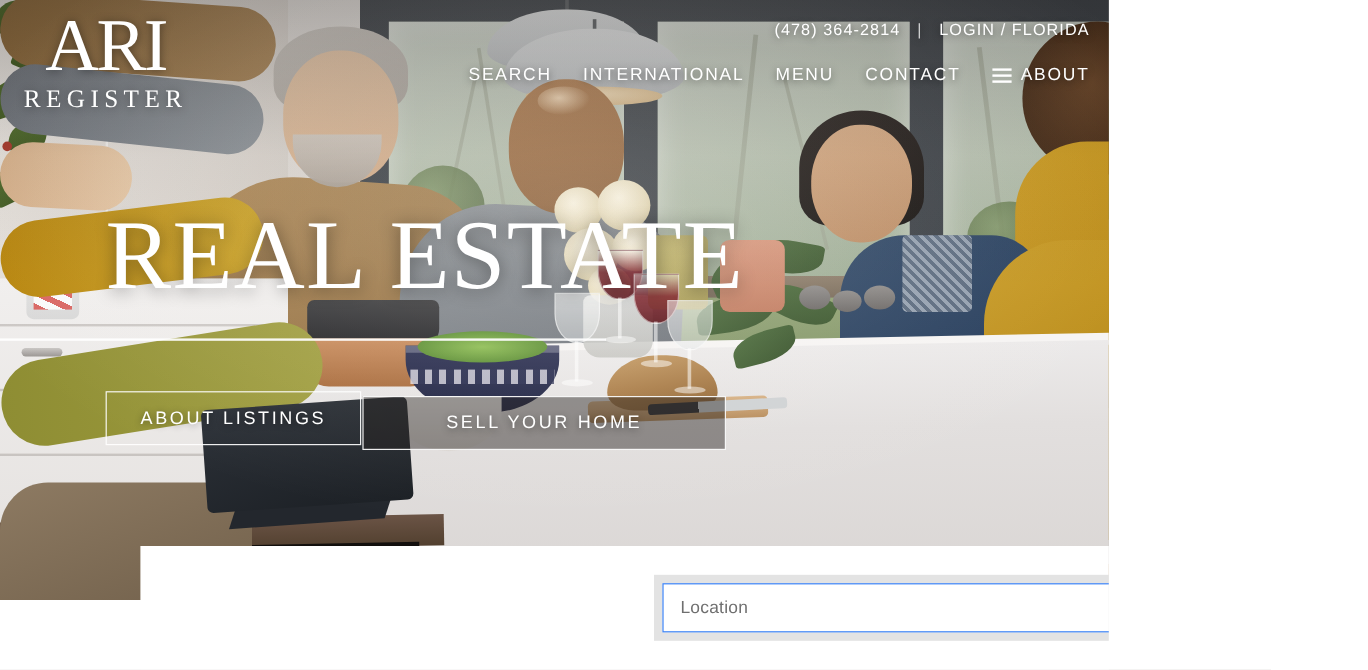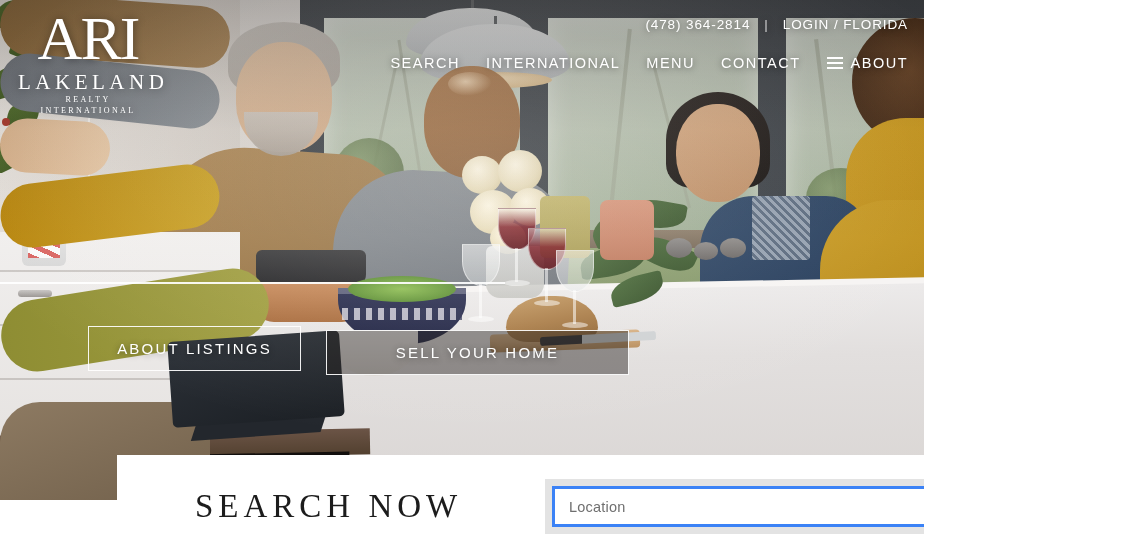--- a/index.html
+++ b/index.html
@@ -384,41 +384,41 @@
 
   .hero-ctas { position:absolute; left:88px; top:326px; z-index:25; }
   .btn {
     display:inline-flex; align-items:center; justify-content:center;
     border:1px solid rgba(255,255,255,.92);
     color:#fff; font-size:15px; letter-spacing:2.2px;
     cursor:pointer; user-select:none;
     text-shadow:0 1px 6px rgba(0,0,0,.45);
   }
   .btn-search { position:absolute; left:0;   top:0;  width:213px; height:45px; }
-  .btn-sell   { position:absolute; left:238px; top:4px; width:303px; height:45px;
+  .btn-sell   { position:absolute; left:214px; top:4px; width:303px; height:45px;
                 background:rgba(38,34,32,.45); }
 
   
   .search-panel {
     position:absolute; left:117px; top:455px; width:909px; height:103px;
     background:#ffffff; z-index:40;
     display:flex; align-items:center;
   }
   .search-now {
     font-family:"Liberation Serif", serif;
     font-size:33px; letter-spacing:5px; color:#1c1c1c;
     margin-left:78px; white-space:nowrap;
   }
   .search-box {
     position:absolute; left:428px; top:24px; width:490px; height:55px;
     background:#e3e3e3; padding:7px; display:flex; align-items:center;
   }
   .loc-field {
     position:relative; flex:1; height:41px; background:#fff;
-    border:3px solid #3b82f6; display:flex; align-items:center;
+    border:1px solid #3b82f6; display:flex; align-items:center;
     padding:0 14px; cursor:pointer;
   }
   .loc-text { font-size:14.5px; color:#6f6f6f; letter-spacing:.2px; }
   .chev {
     position:absolute; right:14px; top:50%; margin-top:-4px;
     width:9px; height:9px; border-right:1.6px solid #8a8a8a; border-bottom:1.6px solid #8a8a8a;
     transform: translateY(-2px) rotate(45deg);
   }
   .search-go {
     width:56px; height:41px; background:#333333;
@@ -608,22 +608,21 @@
     </div>
 
     <div class="obj tablet-stand"></div>
     <div class="obj tablet"></div>
 
     <div class="photo-grade"></div>
   </div>
 
   <div class="logo">
     <div class="logo-mark">ARI</div>
-    <div class="logo-name">LAKELAND</div>
-    <div class="logo-sub">REALTY INTERNATIONAL</div>
+    <div class="logo-name">REGISTER</div>
   </div>
 
   <div class="topbar">
     <a href="#">(478) 364-2814</a>
     <span class="sep">|</span>
     <a href="#">LOGIN / FLORIDA</a>
   </div>
 
   <nav class="mainnav">
     <a href="#">SEARCH</a>
@@ -634,30 +633,30 @@
       <span class="burger">
           <i></i>
           <i></i>
           <i></i>
         </span>
       <span>ABOUT</span>
     </span>
   </nav>
 
   <div class="hero-copy">
+    <div class="hero-title">REAL ESTATE</div>
   </div>
   <div class="hero-rule"></div>
 
   <div class="hero-ctas">
     <div class="btn btn-search">ABOUT LISTINGS</div>
     <div class="btn btn-sell">SELL YOUR HOME</div>
   </div>
 
   <div class="search-panel">
-    <div class="search-now">SEARCH NOW</div>
 
     <div class="search-box">
       <div class="loc-field">
         <span class="loc-text">Location</span>
         <span class="chev"></span>
       </div>
       <div class="search-go">
         <span class="mag">
             <i></i>
             <b></b>

